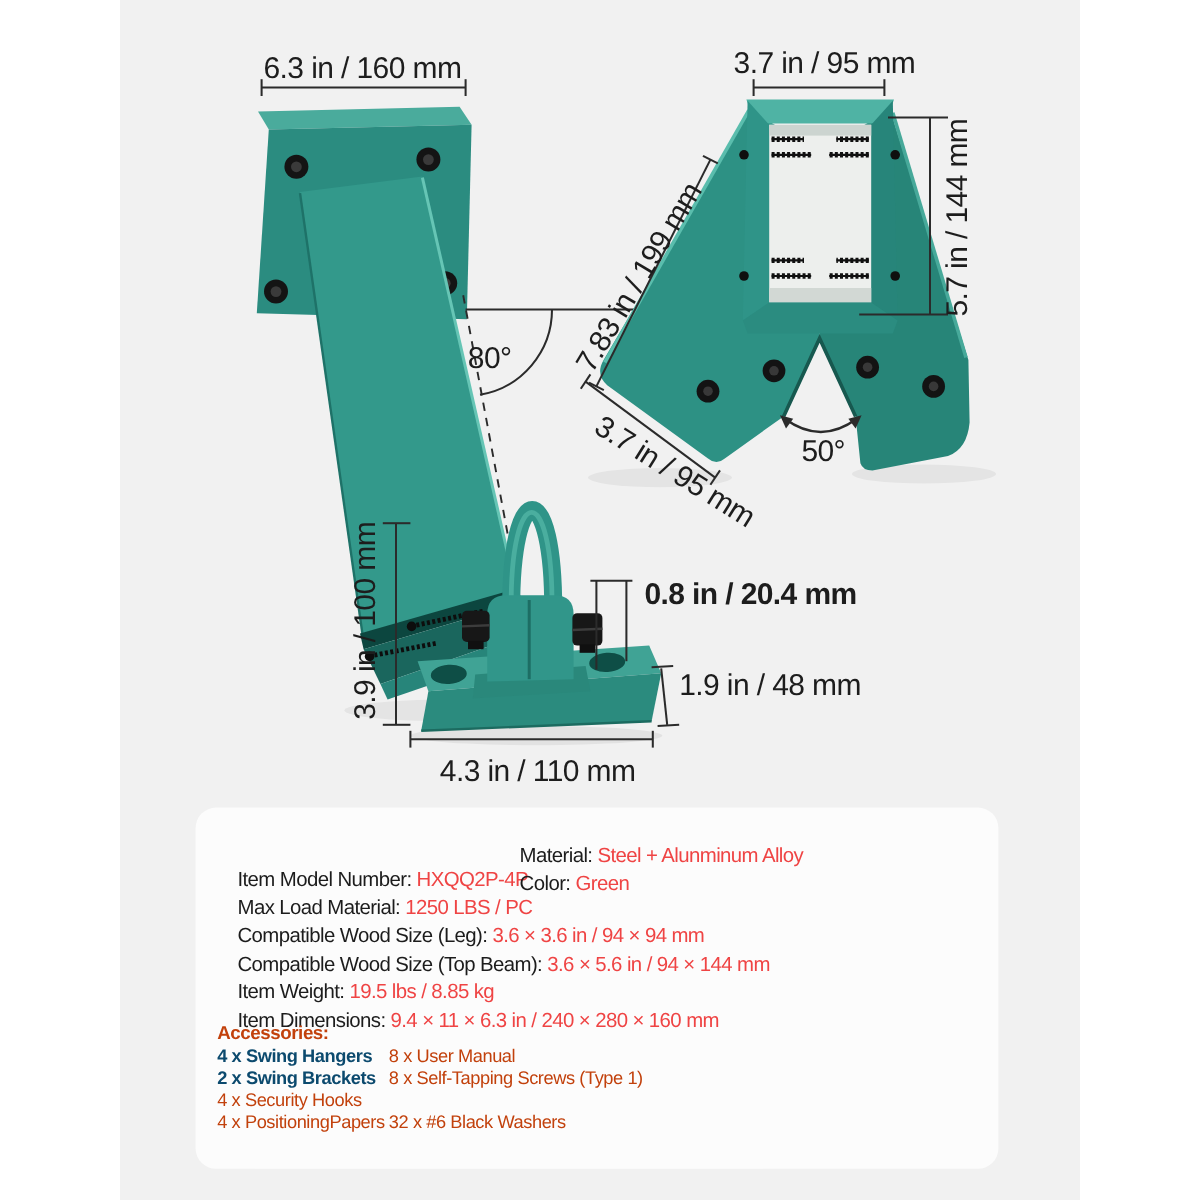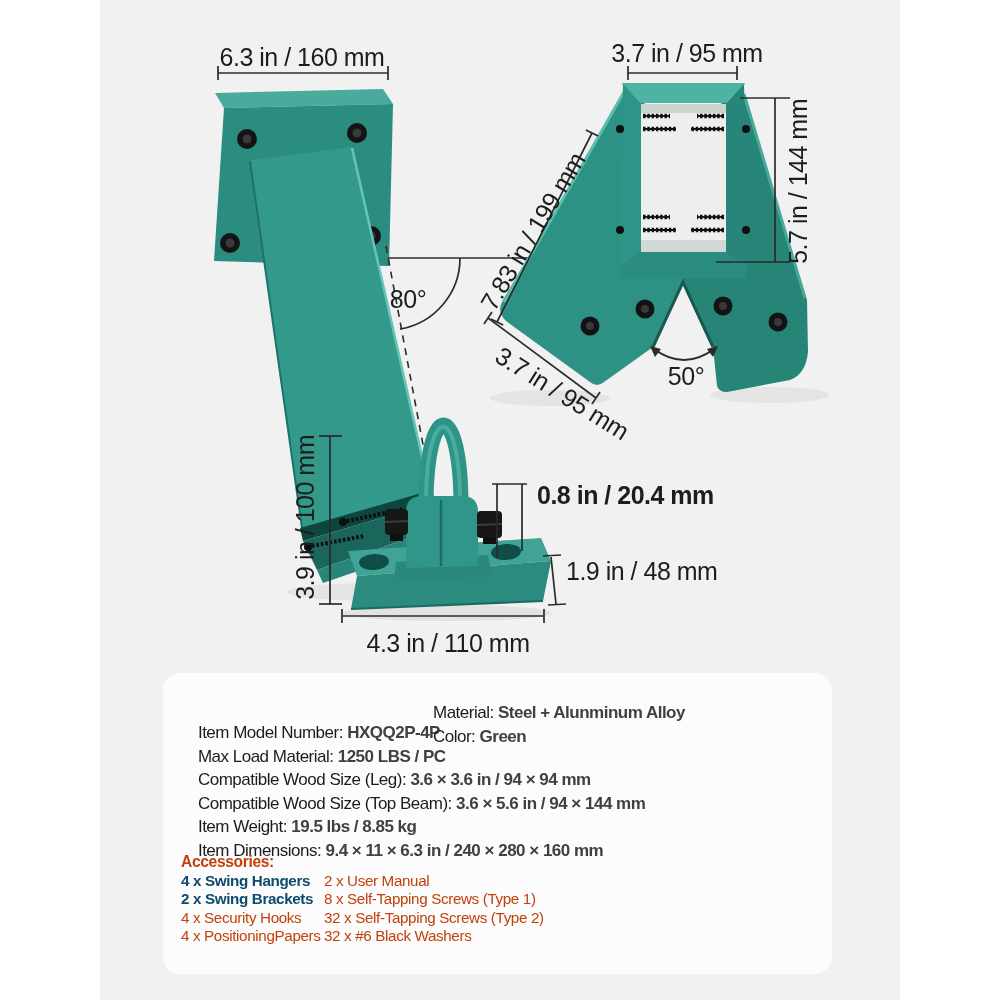--- a/index.html
+++ b/index.html
@@ -22,21 +22,21 @@
   
   .panel{
     position:absolute;left:163px;top:673px;width:669px;height:301px;
     background:#fcfcfc;border-radius:17px;
   }
   .spec-line{
     position:absolute;left:18px;white-space:pre;font-size:17px;letter-spacing:-0.5px;
     line-height:1.2;color:#1c1c1c;width:640px;
   }
   .spec-line .col2{position:absolute;left:252px;top:0;white-space:pre;}
-  .val{color:#404040;font-weight:700;}
+  .val{color:#ef4444;font-weight:400;}
   .acc{
     position:absolute;left:18px;white-space:pre;font-size:15.2px;letter-spacing:-0.35px;
     line-height:1.2;color:#c2410c;
   }
   .acc2{left:161px;}
   .acc-title{font-weight:700;font-size:15.6px;}
   .hl{color:#0c4a6e;font-weight:700;}
 </style>
 </head>
 <body>
@@ -256,17 +256,16 @@
   </div>
   <div class="spec-line" style="top:147.5px;">
     <span>Item Dimensions: </span><span class="val">9.4 × 11 × 6.3 in / 240 × 280 × 160 mm</span>
   </div>
 
   <div class="acc acc-title" style="top:180px;">Accessories:</div>
   <div class="acc hl" style="top:199px;">4 x Swing Hangers</div>
   <div class="acc hl" style="top:217px;">2 x Swing Brackets</div>
   <div class="acc" style="top:236px;">4 x Security Hooks</div>
   <div class="acc" style="top:254px;">4 x PositioningPapers</div>
-  <div class="acc acc2" style="top:199px;">2 x User Manual</div>
+  <div class="acc acc2" style="top:199px;">8 x User Manual</div>
   <div class="acc acc2" style="top:217px;">8 x Self-Tapping Screws (Type 1)</div>
-  <div class="acc acc2" style="top:236px;">32 x Self-Tapping Screws (Type 2)</div>
   <div class="acc acc2" style="top:254px;">32 x #6 Black Washers</div>
 </div>
 
 </body></html>

